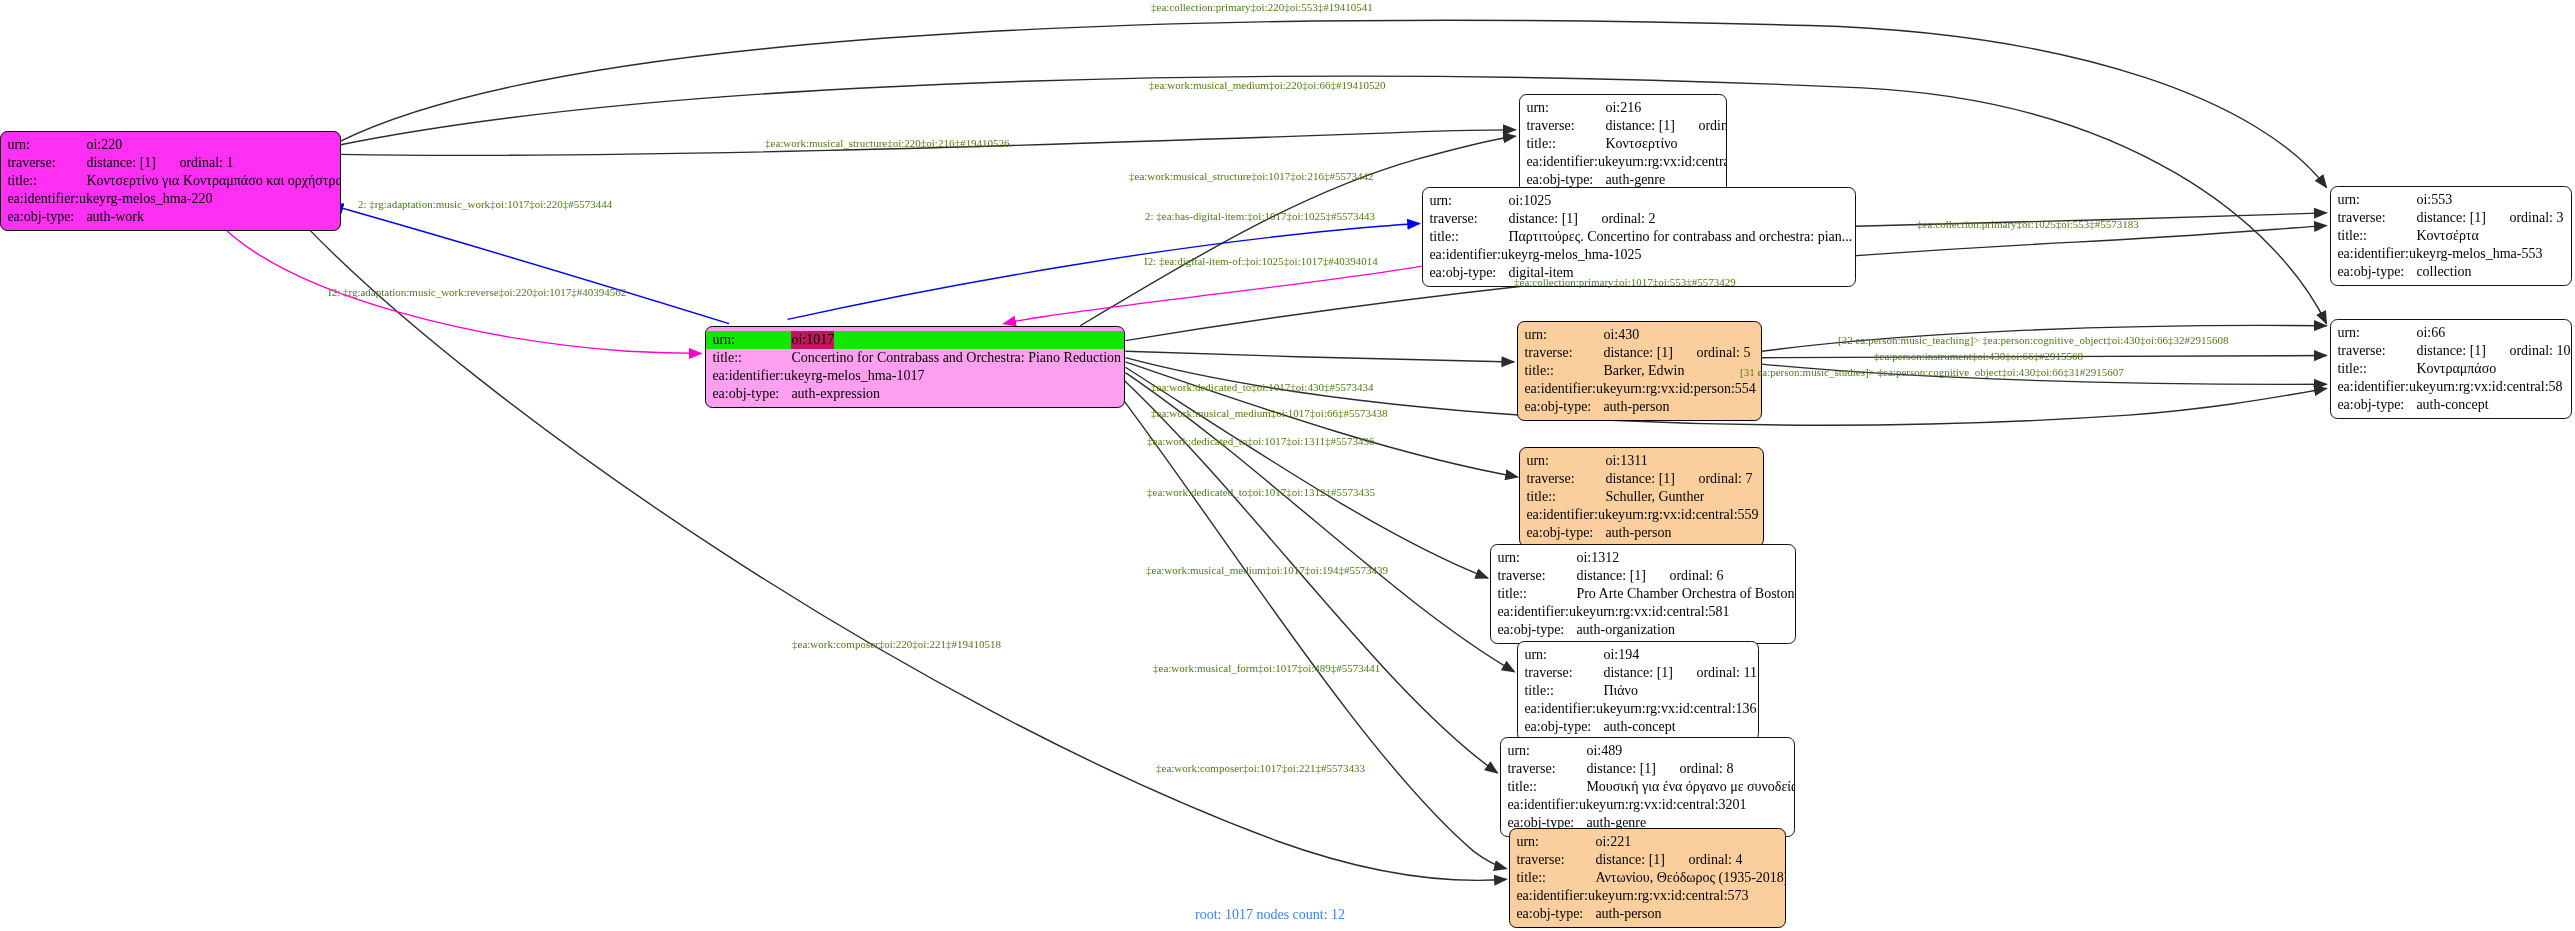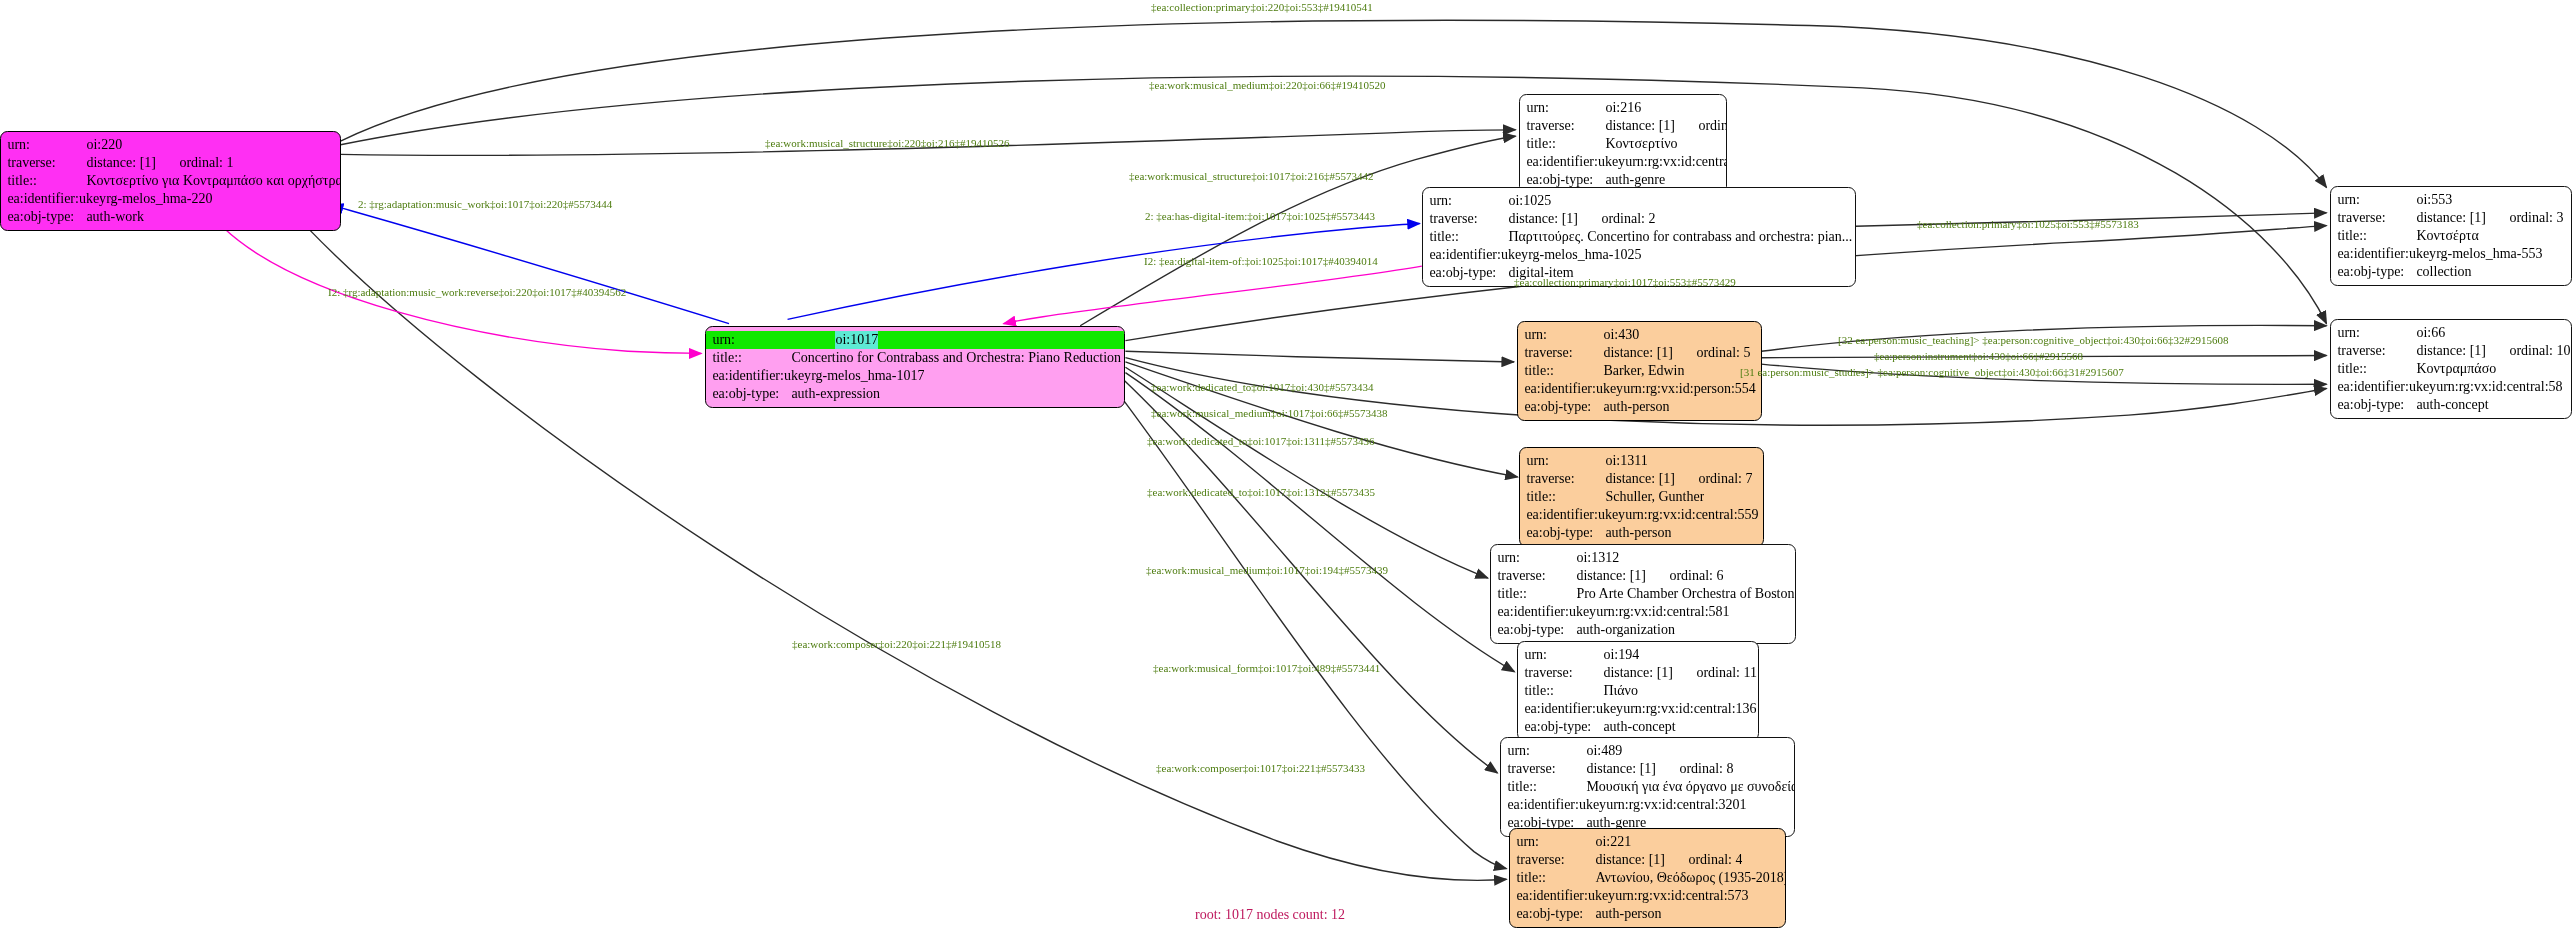--- a/index.html
+++ b/index.html
@@ -41,33 +41,33 @@
   }
   .row .v{
     font-size:14px;
     color:#000;
     white-space:nowrap;
     overflow:hidden;
   }
   .row .v .ord{margin-left:23.4px;}
   .row.hl{background:#10e800;}
   .row.hl .k{background:#10e800;}
-  .row.hl .v{background:#5eead4;margin-left:44px;}
+  .row.hl .v{background:#be185d;}
   .elabel{
     position:absolute;
     font-size:11px;
     color:#4d7c0f;
     white-space:nowrap;
     z-index:6;
     font-family:"Liberation Serif","DejaVu Serif",serif;
   }
   .caption{
     position:absolute;
     font-size:14px;
-    color:#be185d;
+    color:#3b82f6;
     white-space:nowrap;
     z-index:6;
   }
 </style>
 </head>
 <body>
 
 <div id="stage">
 
   <svg id="edges" viewBox="0 0 4841 1751" preserveAspectRatio="none">

